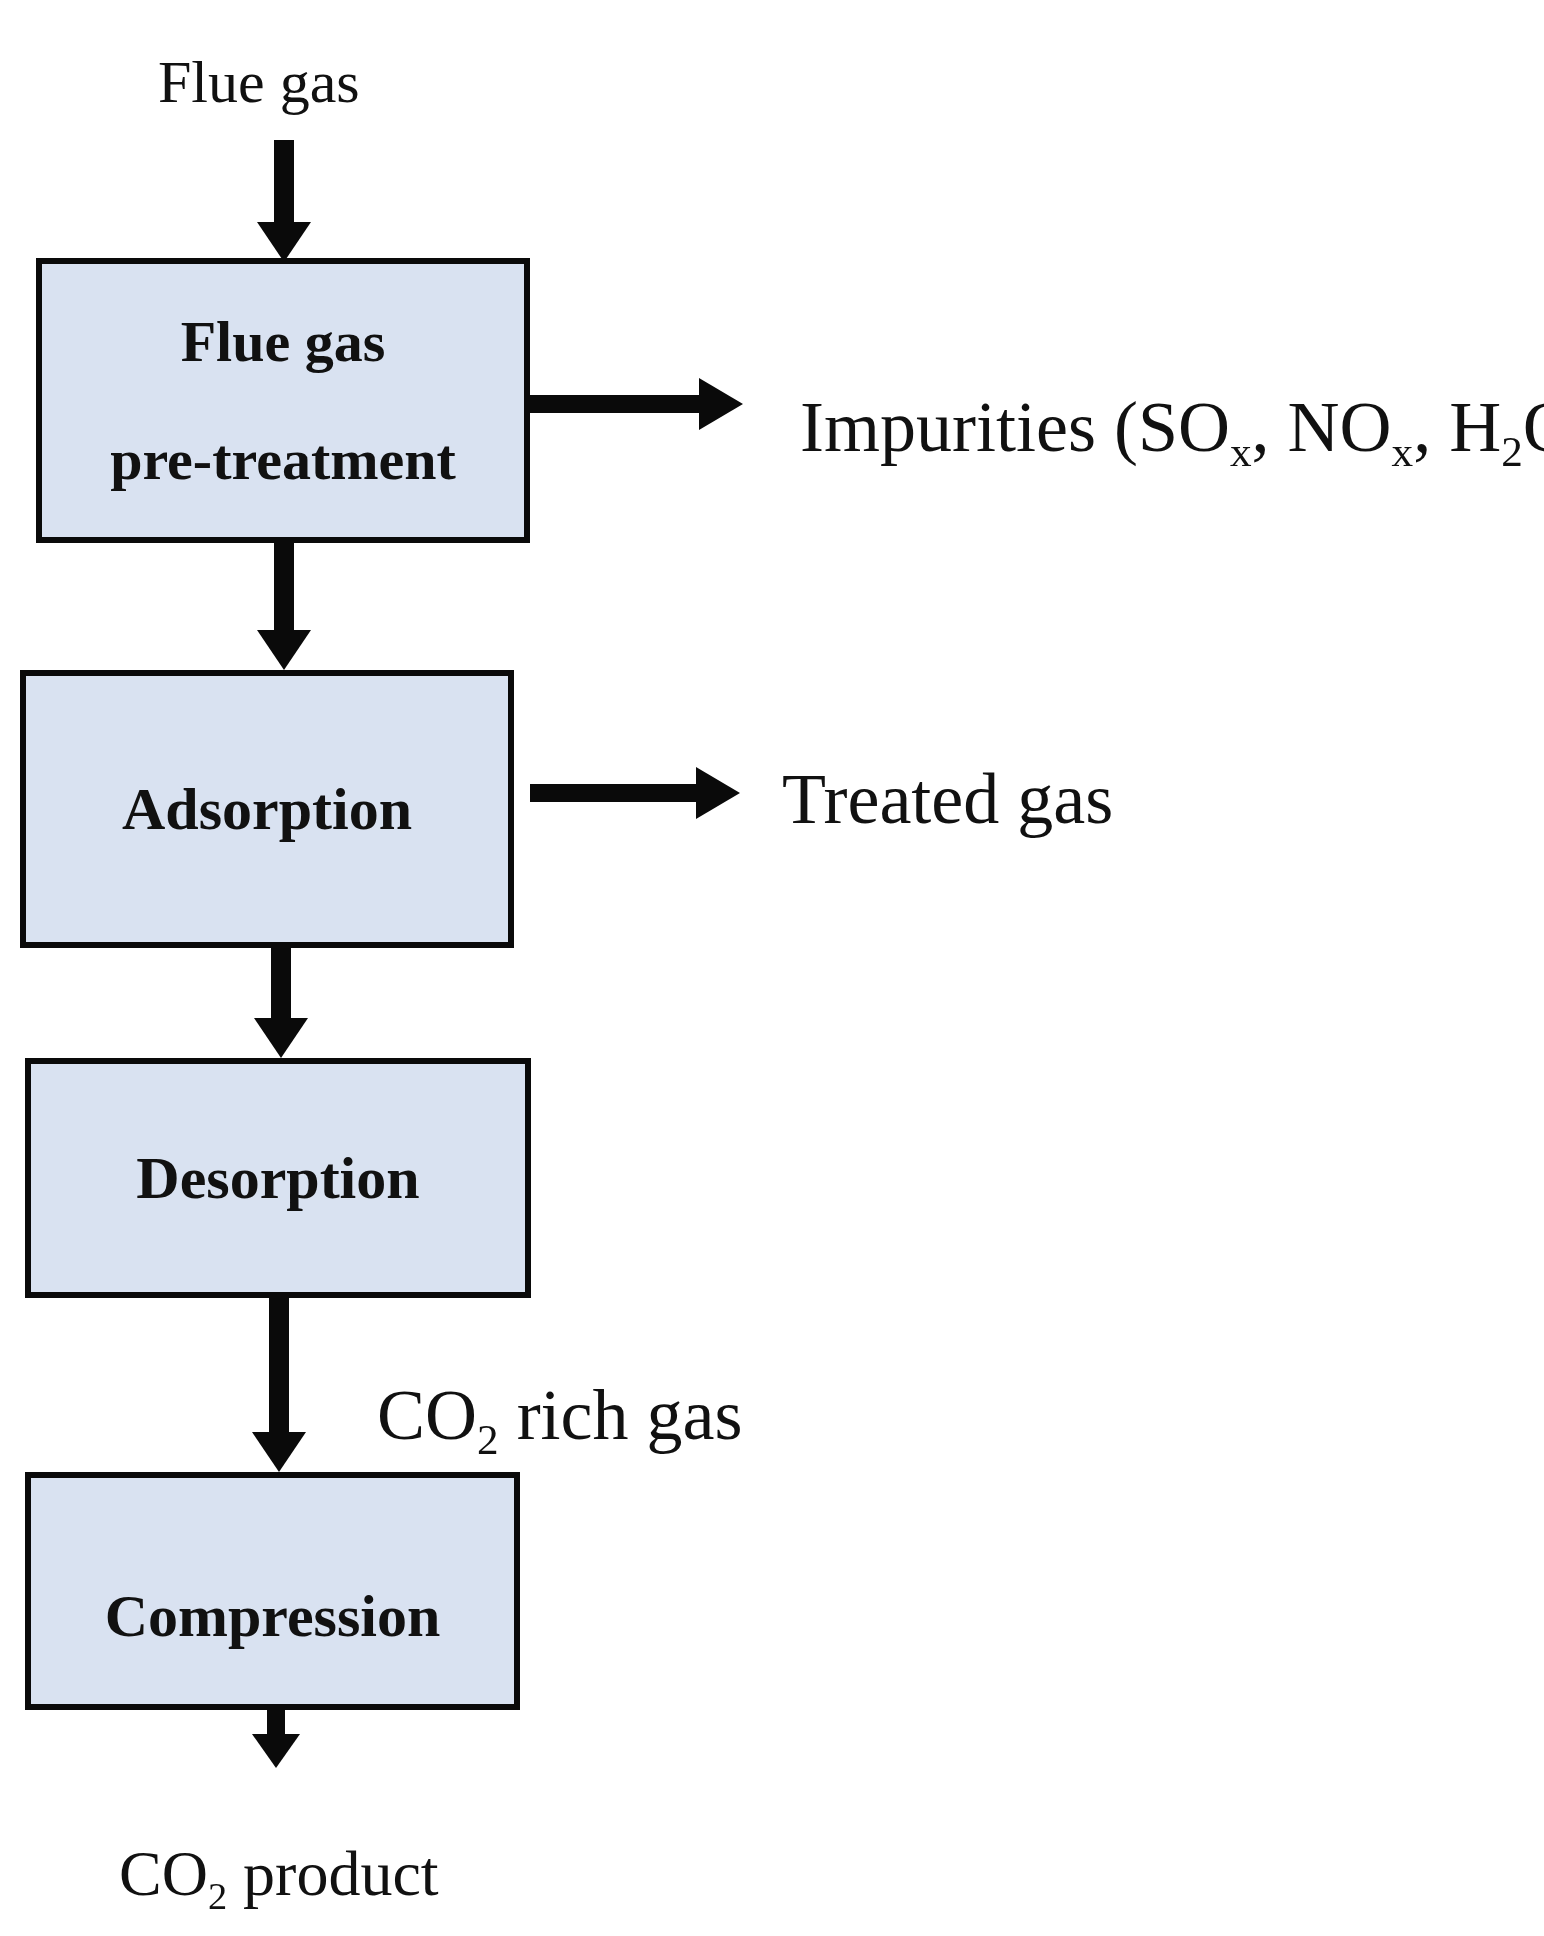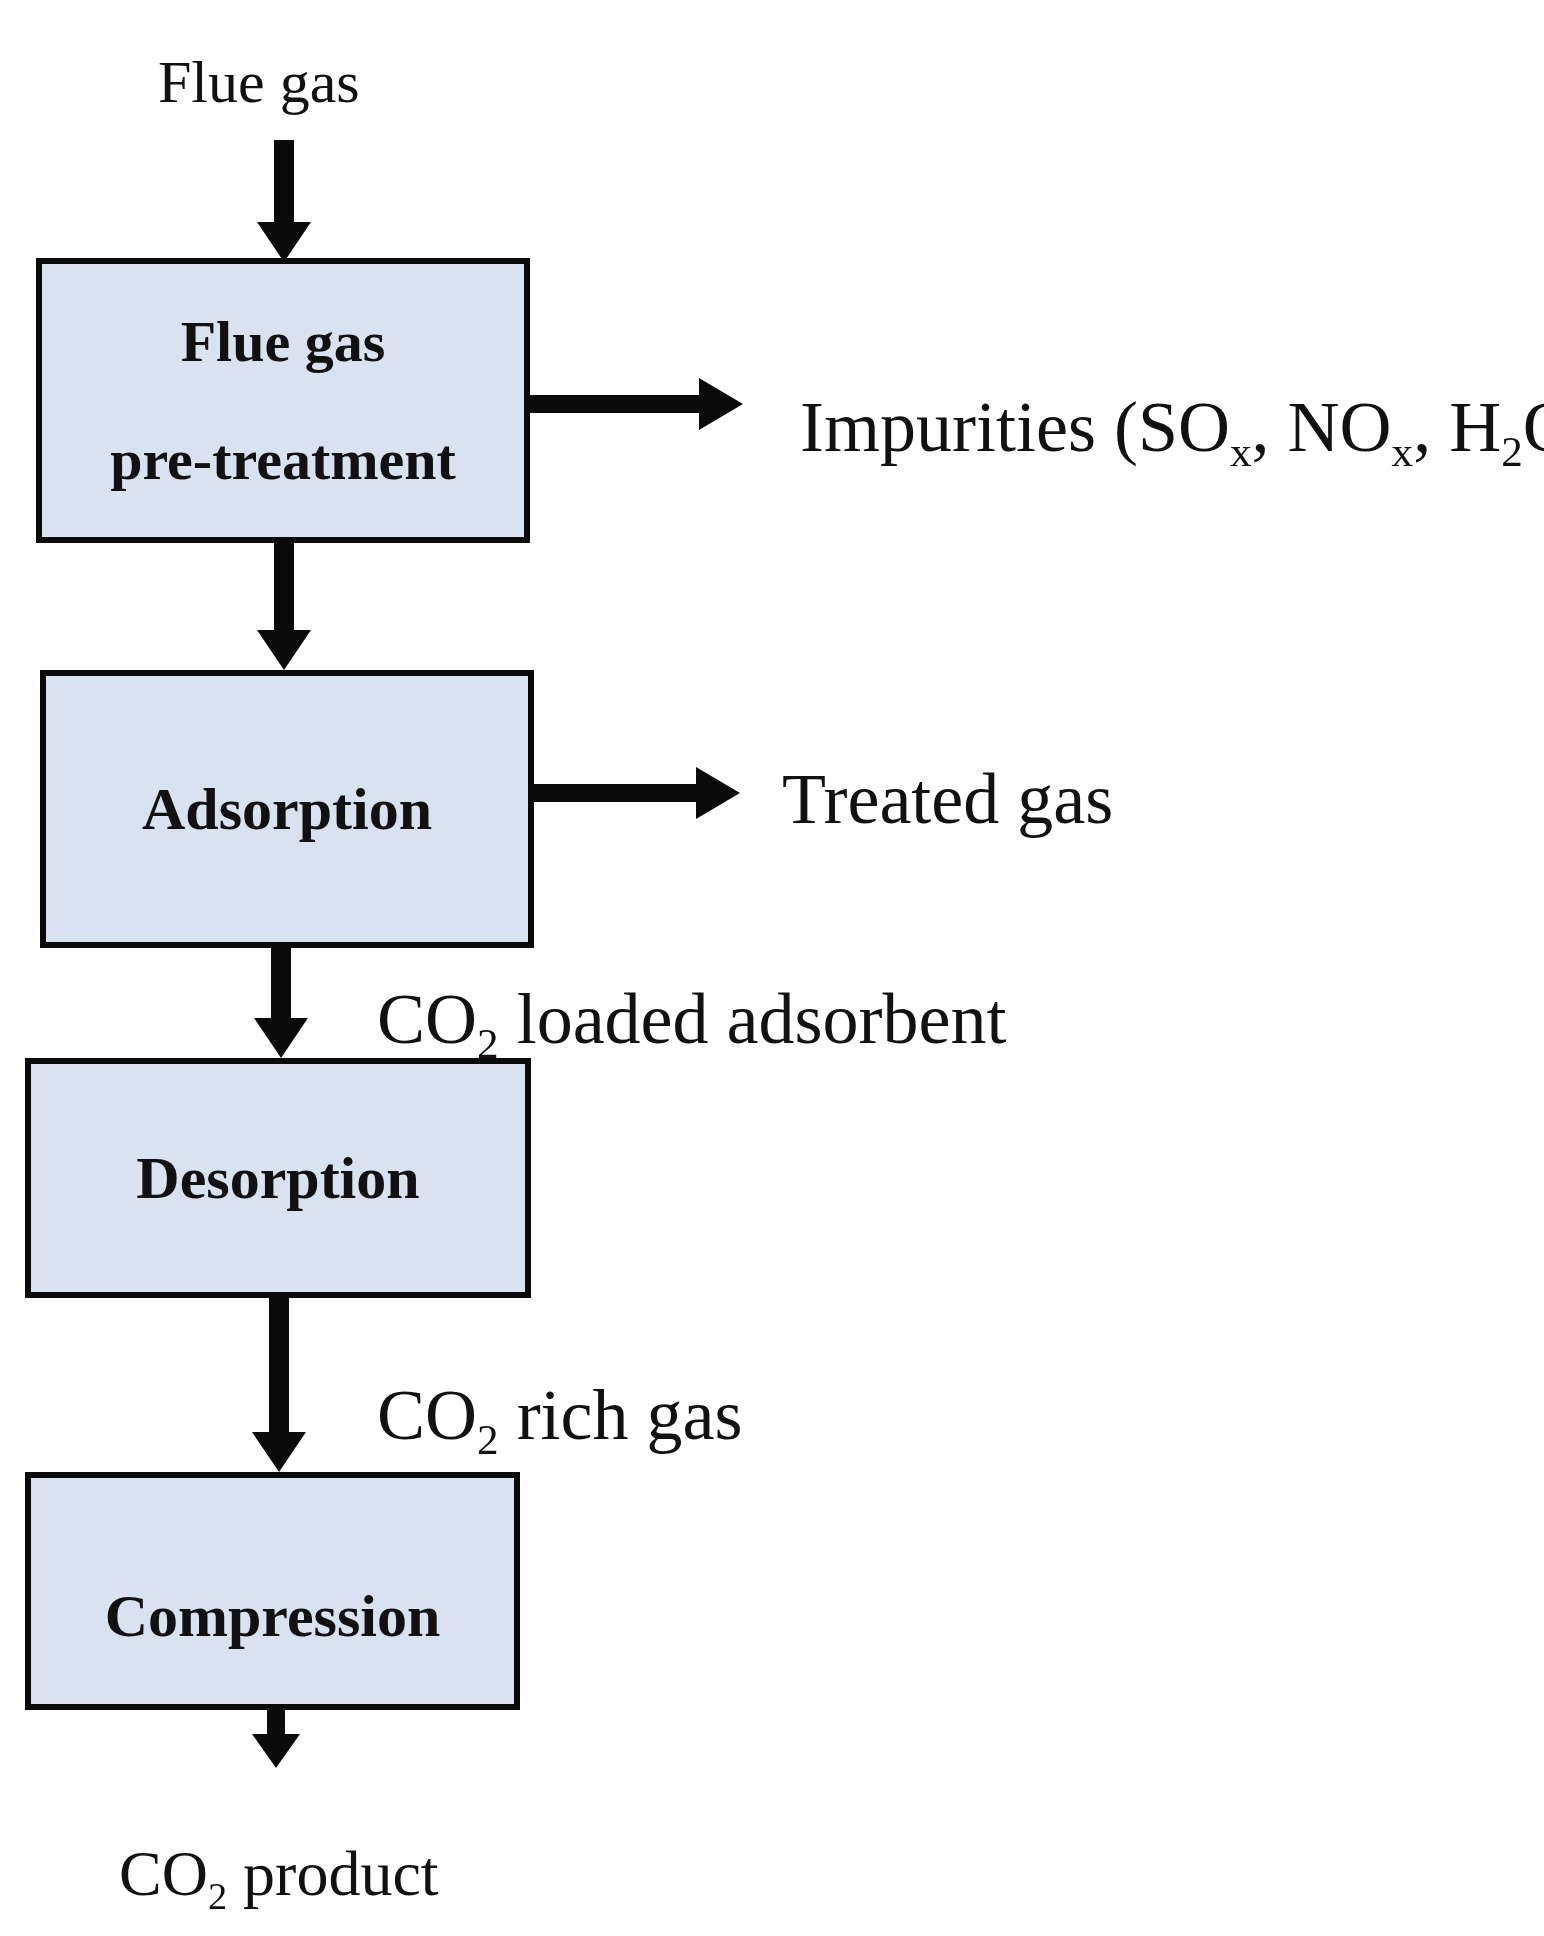--- a/index.html
+++ b/index.html
@@ -112,39 +112,36 @@
 
   <div class="lbl" style="left:800px; top:384px;">
     <span>Impurities (SO</span><sub>x</sub><span>, NO</span><sub>x</sub><span>, H</span><sub>2</sub><span>O)</span>
   </div>
 
   <div class="arrow-down" style="left:257px; top:543px; width:54px; height:127px;">
     <div class="stem"></div>
     <div class="head"></div>
   </div>
 
-  <div class="box" style="left:40px; top:670px; width:494px; height:278px; font-size:60px;">
+  <div class="box" style="left:20px; top:670px; width:494px; height:278px; font-size:60px;">
     <div class="box-line">Adsorption</div>
   </div>
 
   <div class="arrow-right" style="left:530px; top:767px; width:210px; height:52px;">
     <div class="stem"></div>
     <div class="head"></div>
   </div>
 
   <div class="lbl" style="left:782px; top:756px;">Treated gas</div>
 
   <div class="arrow-down" style="left:254px; top:948px; width:54px; height:110px;">
     <div class="stem"></div>
     <div class="head"></div>
   </div>
 
-  <div class="lbl" style="left:377px; top:976px;">
-    <span>CO</span><sub>2</sub><span> loaded adsorbent</span>
-  </div>
 
   <div class="box" style="left:25px; top:1058px; width:506px; height:240px; font-size:60px;justify-content:center;">
     <div class="box-line">Desorption</div>
   </div>
 
   <div class="arrow-down" style="left:252px; top:1298px; width:54px; height:174px;">
     <div class="stem"></div>
     <div class="head"></div>
   </div>
 

